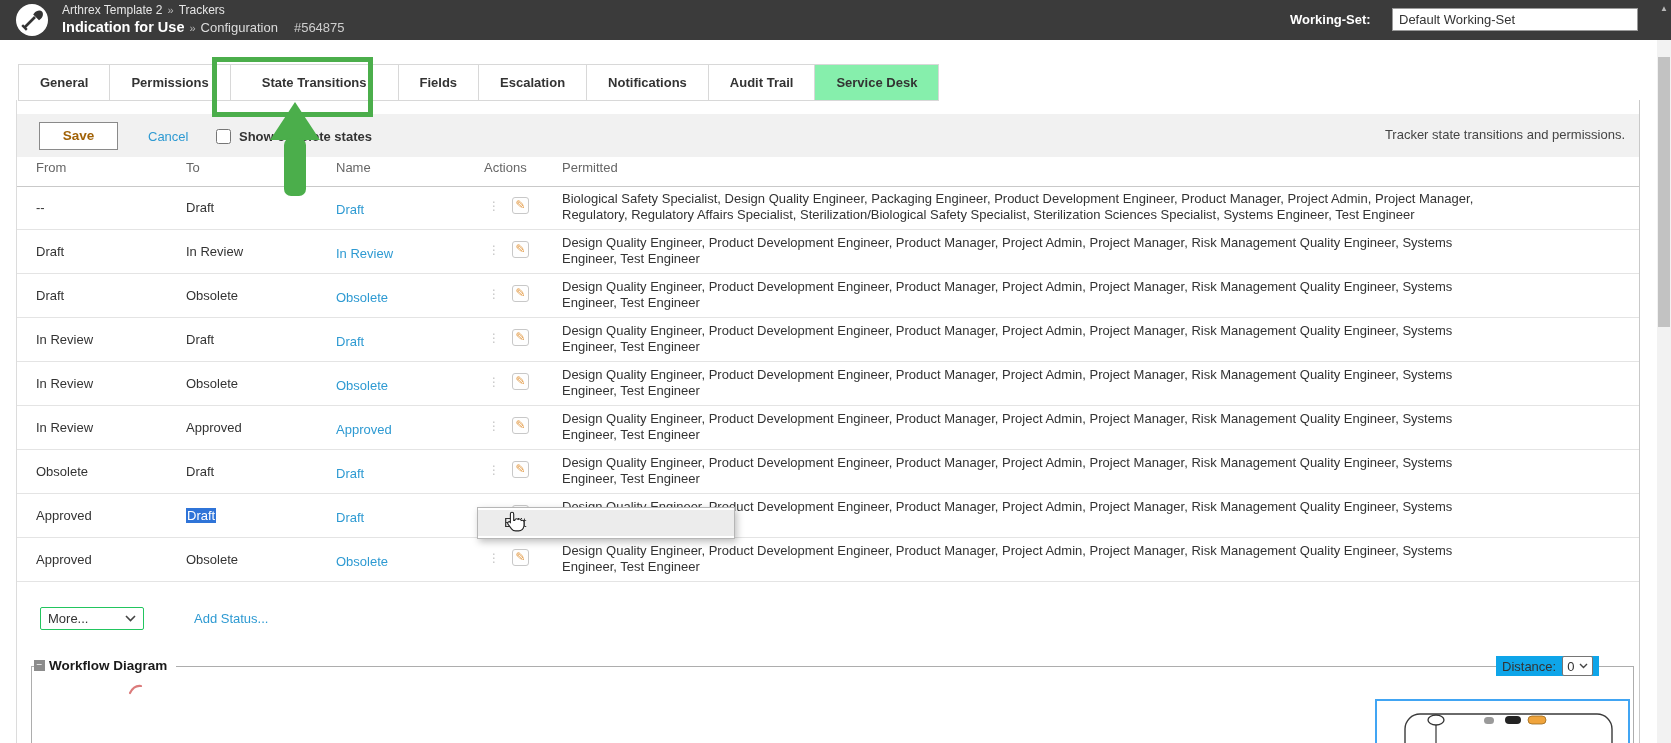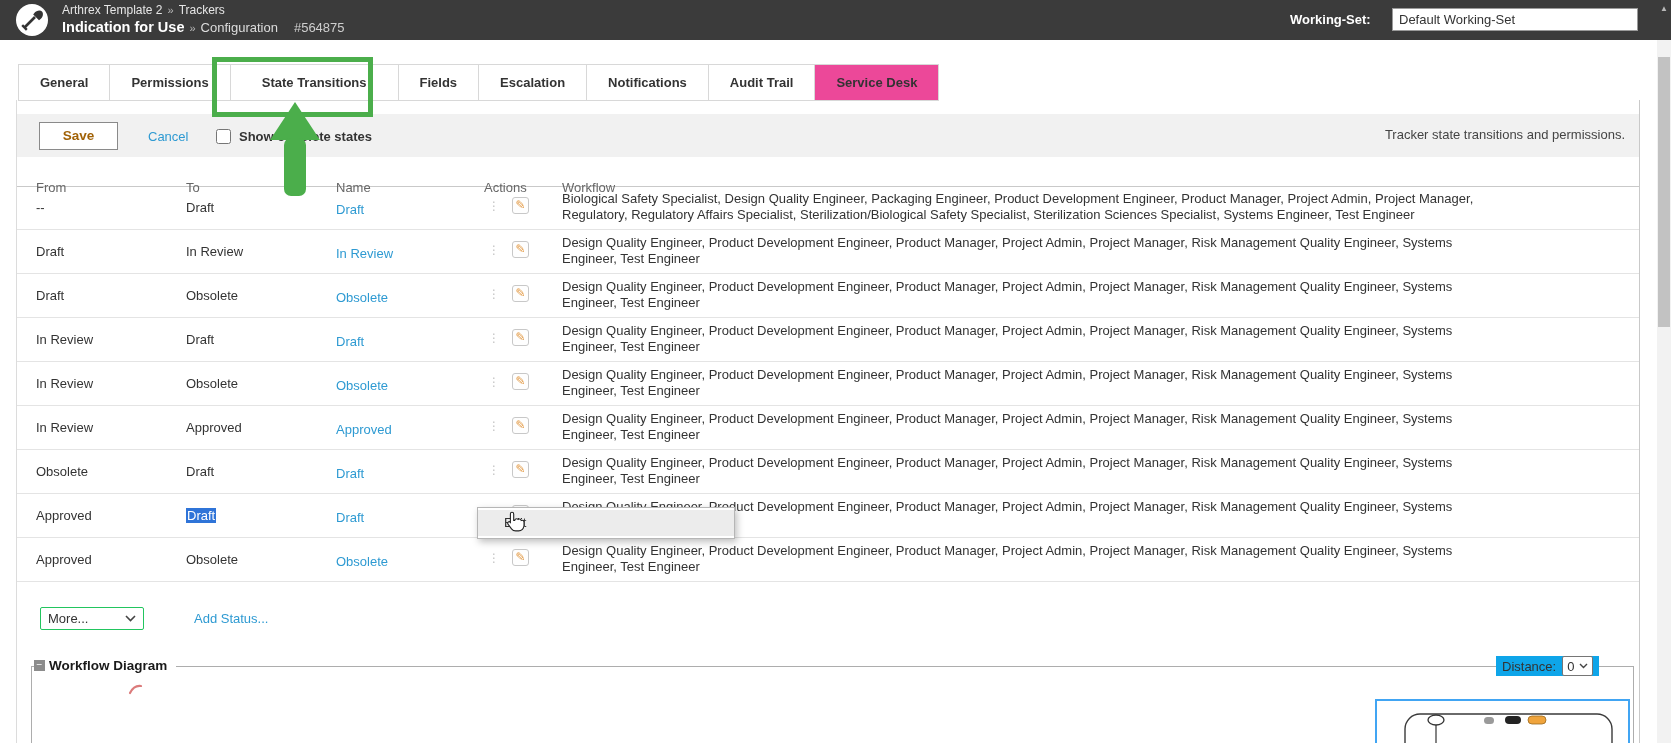--- a/index.html
+++ b/index.html
@@ -19,38 +19,38 @@
   
   .sbar{position:absolute;right:0;top:0;width:14px;height:743px;background:#f2f2f2;z-index:7;}
   .sbar-top{position:absolute;left:0;top:0;width:14px;height:40px;background:#3b3b3b;color:#b8b8b8;
             font-size:8px;text-align:center;line-height:18px;}
   .sbar-thumb{position:absolute;left:1px;top:57px;width:12px;height:270px;background:#c2c2c2;}
   
   .tabbar{position:absolute;left:18px;top:64px;height:37px;display:flex;z-index:1;}
   .tab{box-sizing:border-box;height:37px;display:flex;align-items:center;padding:0 21px;background:#fff;
        border:1px solid #d8d8d8;margin-right:-1px;font-weight:bold;font-size:13px;color:#333;white-space:nowrap;}
   .tab.state{padding:16px 31px;}
-  .tab.teal{background:#ec4899;}
+  .tab.teal{background:#86efac;}
   
   .hl-box{position:absolute;left:212px;top:57px;width:161px;height:60px;box-sizing:border-box;
           border:5px solid #4bae4b;z-index:6;}
   .hl-arrow{position:absolute;left:266px;top:98px;z-index:6;}
   
   .card{position:absolute;left:16px;top:100px;width:1624px;height:643px;overflow:hidden;
         border-left:1px solid #dcdcdc;border-right:1px solid #c9c9c9;box-sizing:border-box;}
   .toolbar{position:absolute;left:0;top:14px;width:100%;height:43px;background:#f1f1f1;}
   .save-btn{position:absolute;left:22px;top:8px;width:79px;height:28px;box-sizing:border-box;background:#fff;
             border:1px solid #8a8a8a;font-weight:bold;font-size:13.5px;color:#a16207;text-align:center;line-height:26px;cursor:pointer;}
   .cancel-link{position:absolute;left:131px;top:15px;color:#2e9ad2;cursor:pointer;}
   .chk{position:absolute;left:199px;top:15px;width:15px;height:15px;margin:0;}
   .chk-label{position:absolute;left:222px;top:15px;font-weight:bold;color:#333;}
   .hint{position:absolute;right:14px;top:13px;color:#444;}
   
   .thead{position:absolute;left:0;top:60px;width:100%;height:26px;border-bottom:1px solid #c9c9c9;color:#666;}
-  .thead span{position:absolute;top:20px;}
+  .thead span{position:absolute;top:0;}
   .th-from{left:19px;} .th-to{left:169px;} .th-name{left:319px;} .th-actions{left:467px;} .th-perm{left:545px;}
   .rows{position:absolute;left:0;top:86px;width:100%;}
   .trow{position:relative;height:43px;border-bottom:1px solid #e4e4e4;}
   .c-from{position:absolute;left:19px;top:14px;}
   .c-to{position:absolute;left:169px;top:14px;}
   .c-to .sel{background:#2f74d8;color:#fff;padding:0 1px;}
   .c-name{position:absolute;left:319px;top:16px;color:#2e9ad2;cursor:pointer;}
   .c-actions{position:absolute;left:467px;top:11px;display:flex;align-items:center;}
   .kebab{color:#c4c4c4;font-size:12px;margin-left:4px;cursor:pointer;}
   .pencil{display:inline-block;width:17px;height:17px;box-sizing:border-box;border:1px solid #c8c8c8;border-radius:3px;
@@ -129,21 +129,21 @@
     <input class="chk" type="checkbox" style="">
     <span class="chk-label">Show obsolete states</span>
     <span class="hint">Tracker state transitions and permissions.</span>
   </div>
 
   <div class="thead">
     <span class="th-from">From</span>
     <span class="th-to">To</span>
     <span class="th-name">Name</span>
     <span class="th-actions">Actions</span>
-    <span class="th-perm">Workflow</span>
+    <span class="th-perm">Permitted</span>
   </div>
 
   <div class="rows">
       <div class="trow">
       <span class="c-from">--</span>
       <span class="c-to"><span>Draft</span></span>
       <span class="c-name">Draft</span>
       <span class="c-actions">
         <span class="kebab">⋮</span>
         <span class="pencil">✎</span>

